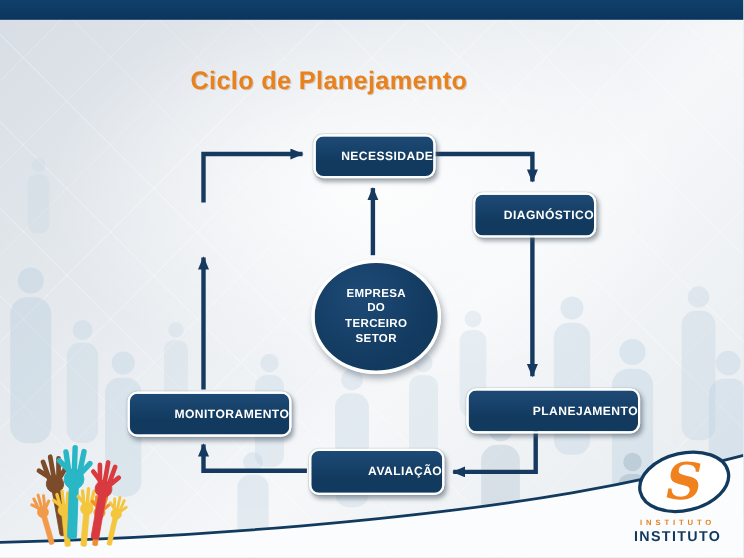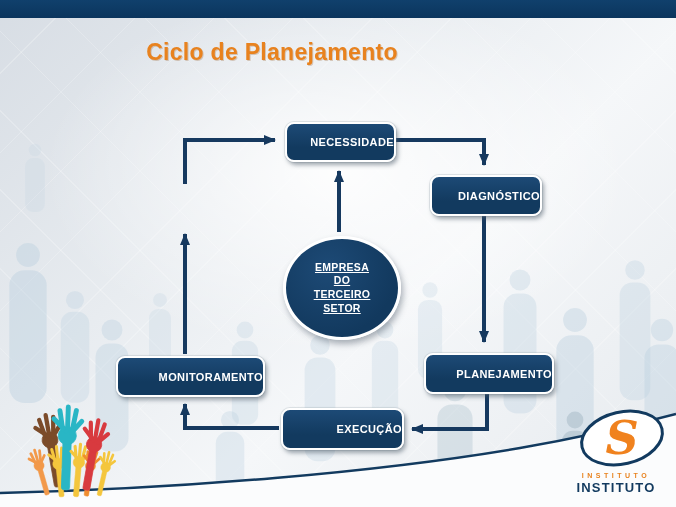--- a/index.html
+++ b/index.html
@@ -10,40 +10,41 @@
       radial-gradient(ellipse 420px 260px at 50% 34%, rgba(255,255,255,.9), rgba(255,255,255,0) 70%),
       repeating-linear-gradient(45deg, rgba(255,255,255,.22) 0 1px, transparent 1px 56px),
       repeating-linear-gradient(-45deg, rgba(255,255,255,.22) 0 1px, transparent 1px 56px),
       linear-gradient(135deg,#d7dde4 0%,#e8ecf0 35%,#f5f7f9 60%,#e6eaee 100%);
   }
   .header-bar{
     position:absolute;left:0;top:0;width:676px;height:18px;
     background:linear-gradient(180deg,#10406c,#0b355d);
   }
   .page-title{
-    position:absolute;left:0;top:39px;width:544px;text-align:center;
+    position:absolute;left:0;top:60px;width:544px;text-align:center;
     font-size:23px;font-weight:bold;color:#e8821e;letter-spacing:.3px;
     text-shadow:1px 1px 0 rgba(140,70,10,.25);
+    padding-left:27px;
   }
   .layer{position:absolute;left:0;top:0;width:676px;height:507px;}
   .node{
     position:absolute;display:flex;align-items:center;justify-content:flex-end;
     background:linear-gradient(180deg,#1d4a76 0%,#123a5f 65%);
     border:2px solid #ffffff;border-radius:9px;
     box-shadow:2px 3px 4px rgba(70,85,100,.5), 0 0 0 1px rgba(160,170,180,.25);
     color:#ffffff;font-weight:bold;font-size:11px;letter-spacing:.4px;
   }
   .center-circle{
     position:absolute;left:283px;top:236px;width:112px;height:98px;
     background:radial-gradient(circle at 38% 30%,#1d4a76,#12395e 70%);
     border:3px solid #ffffff;border-radius:50%;
     box-shadow:2px 4px 6px rgba(70,85,100,.45);
     color:#fff;font-weight:bold;font-size:10.5px;letter-spacing:.3px;
     display:flex;flex-direction:column;align-items:center;justify-content:center;
-    text-align:center;line-height:1.3;text-decoration:underline;
+    text-align:center;line-height:1.3;
   }
   .logo{position:absolute;right:2px;bottom:2px;width:110px;height:100px;}
   .logo-institute{
     position:absolute;left:0;right:6px;bottom:26px;text-align:center;
     color:#e8821e;font-size:7px;font-weight:bold;letter-spacing:3.5px;
   }
   .logo-name{
     position:absolute;left:0;right:6px;bottom:10px;text-align:center;
     color:#123a5f;font-size:13px;font-weight:bold;letter-spacing:1.2px;
   }
@@ -165,25 +166,25 @@
       <path d="M339,232 L339,171" marker-end="url(#arr)"></path>
     </g>
   </svg>
 
   <div class="node" style="left:285px;top:122px;width:107px;height:36px;">
     <span>NECESSIDADE</span>
   </div>
   <div class="node" style="left:430px;top:175px;width:108px;height:37px;">
     <span>DIAGNÓSTICO</span>
   </div>
-  <div class="node" style="left:424px;top:353px;width:126px;height:37px;">
+  <div class="node" style="left:424px;top:353px;width:126px;height:37px;padding-left:28px;">
     <span>PLANEJAMENTO</span>
   </div>
   <div class="node" style="left:281px;top:408px;width:119px;height:38px;">
-    <span>EXECUÇÃO</span>
+    <span>AVALIAÇÃO</span>
   </div>
   <div class="node" style="left:116px;top:356px;width:135px;height:37px;padding-left:10px;">
     <span>MONITORAMENTO</span>
   </div>
 
   <div class="center-circle">
     <span>EMPRESA</span>
     <span>DO</span>
     <span>TERCEIRO</span>
     <span>SETOR</span>

